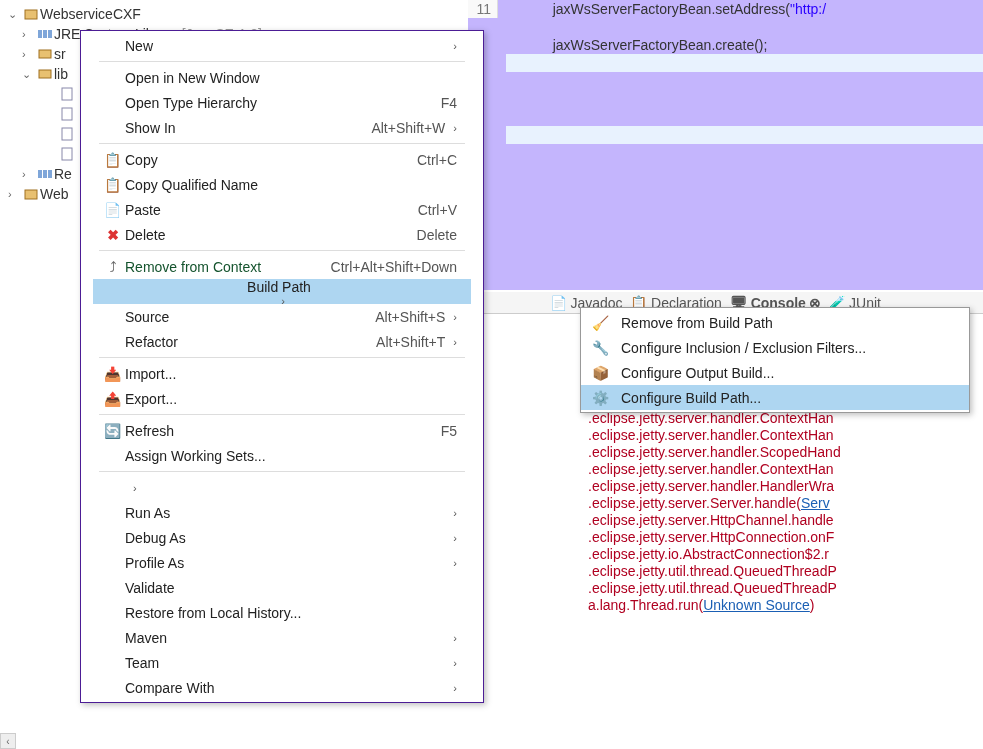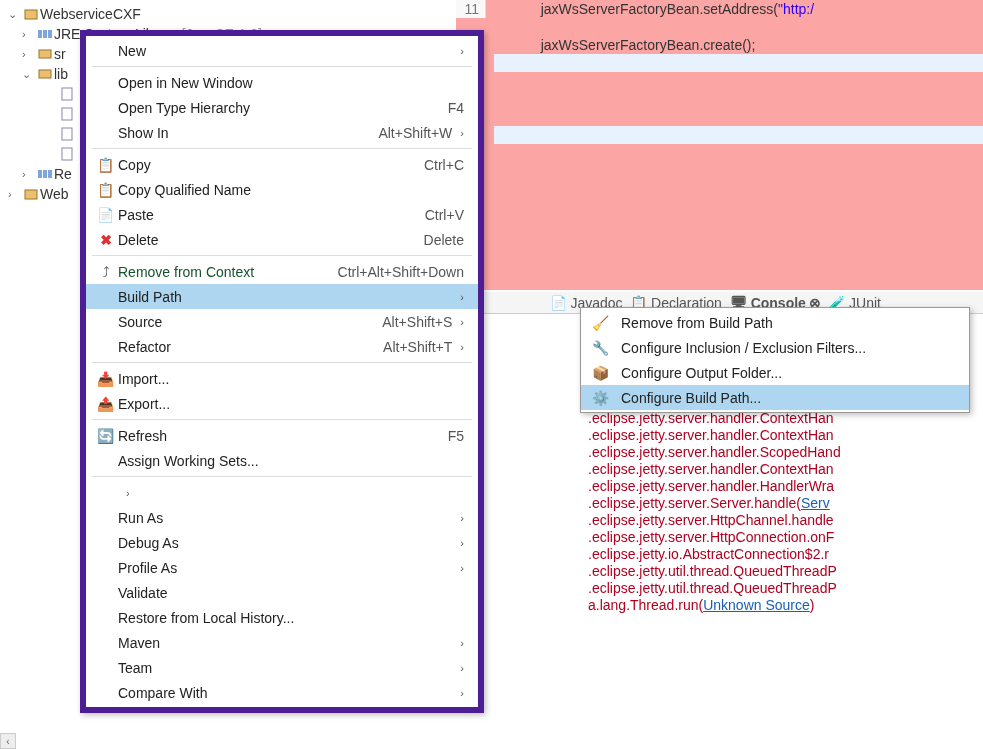--- a/index.html
+++ b/index.html
@@ -4,36 +4,36 @@
 <style>
 * { margin:0; padding:0; box-sizing:border-box; font-family:"Segoe UI",Tahoma,sans-serif; font-size:14px; }
 body { background:#fff; width:983px; height:749px; position:relative; overflow:hidden; }
 .tree { position:absolute; left:0; top:0; width:440px; padding:4px 0; }
 .tree-row { display:flex; align-items:center; height:20px; padding-left:8px; color:#333; white-space:nowrap; }
 .tree-row .arr { width:14px; color:#666; font-size:11px; }
 .tree-row .ico { width:18px; display:inline-flex; justify-content:center; }
 .indent1 { padding-left:22px; } .indent3 { padding-left:58px; }
 .lib-tag { color:#999; margin-left:4px; }
 
-.editor { position:absolute; left:456px; top:0; right:0; height:290px; background:#fca5a5; }
+.editor { position:absolute; left:468px; top:0; right:0; height:290px; background:#c4b5fd; }
 .gutter { position:absolute; left:0; top:0; width:30px; background:#f9f9f9; border-right:1px solid #ddd; text-align:right; padding-right:6px; color:#777; font-family:Consolas,monospace; font-size:13px; }
 .gutter div { height:18px; line-height:18px; }
 .code { position:absolute; left:38px; top:0; right:0; font-family:Consolas,monospace; font-size:14px; color:#333; white-space:pre; }
 .code div { height:18px; line-height:18px; }
 .code .str { color:#2a00ff; } .code .cur-line { background:#e8f2fe; display:block; width:100%; }
 
 .tabs-row { position:absolute; left:440px; top:292px; right:0; height:22px; display:flex; align-items:center; gap:8px; color:#555; padding-left:110px; background:#f5f5f5; border-bottom:1px solid #ccc; }
 .tabs-row span { display:inline-flex; align-items:center; gap:3px; }
 
 .console { position:absolute; left:588px; top:410px; right:0; bottom:10px; font-family:Consolas,monospace; font-size:13.5px; color:#b00020; white-space:pre; overflow:hidden; line-height:17px; }
 .console .link { color:#1a5fb4; text-decoration:underline; }
 
-.ctx-menu { position:absolute; left:80px; top:30px; width:404px; background:#fff; border:6px solid #4c1d95; box-shadow:2px 2px 6px rgba(0,0,0,.25); z-index:10; padding:2px 0; }
+.ctx-menu { position:absolute; left:80px; top:30px; width:404px; background:#fff; border:1px solid #4c1d95; box-shadow:2px 2px 6px rgba(0,0,0,.25); z-index:10; padding:2px 12px; }
 .ctx-menu .mi { display:flex; align-items:center; height:25px; padding:0 14px 0 8px; cursor:default; }
-.ctx-menu .mi.hl { background:#aed6f1; }
+.ctx-menu .mi.hl { background:#aed6f1;flex-direction:column; }
 .ctx-menu .mi.dis { color:#999; }
 .ctx-menu .mi .ico { width:24px; display:inline-flex; justify-content:center; color:#666; }
 .ctx-menu .mi .lbl { flex:1; color:#222; }
 .ctx-menu .mi.dis .lbl { color:#14532d; }
 .ctx-menu .mi .sc { color:#555; margin-left:auto; }
 .ctx-menu .mi .sub { color:#555; margin-left:8px; font-size:11px; }
 .ctx-menu .sep { height:1px; background:#ddd; margin:3px 6px; }
 
 .sub-menu { position:absolute; left:580px; top:307px; width:390px; background:#fff; border:1px solid #999; box-shadow:2px 2px 6px rgba(0,0,0,.25); z-index:11; padding:2px 0; }
 .sub-menu .mi { display:flex; align-items:center; height:25px; padding:0 14px 0 8px; cursor:default; }
@@ -288,21 +288,21 @@
     <div class="mi">
       <span class="ico">🧹</span>
       <span class="lbl">Remove from Build Path</span>
     </div>
     <div class="mi">
       <span class="ico">🔧</span>
       <span class="lbl">Configure Inclusion / Exclusion Filters...</span>
     </div>
     <div class="mi">
       <span class="ico">📦</span>
-      <span class="lbl">Configure Output Folder...</span>
+      <span class="lbl">Configure Output Build...</span>
     </div>
     <div class="mi hl">
       <span class="ico">⚙️</span>
       <span class="lbl">Configure Build Path...</span>
     </div>
   </div>
 
 <div class="scroll-btn">‹</div>
 
 </body></html>

